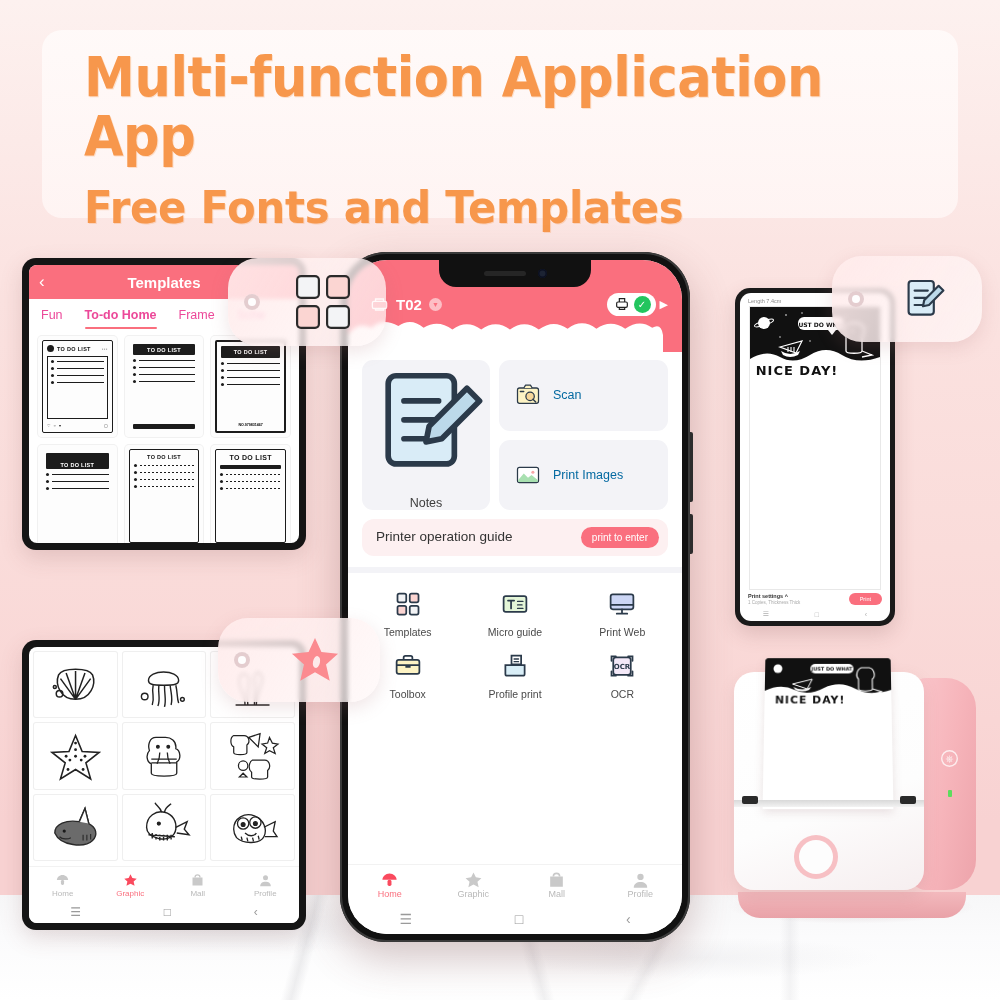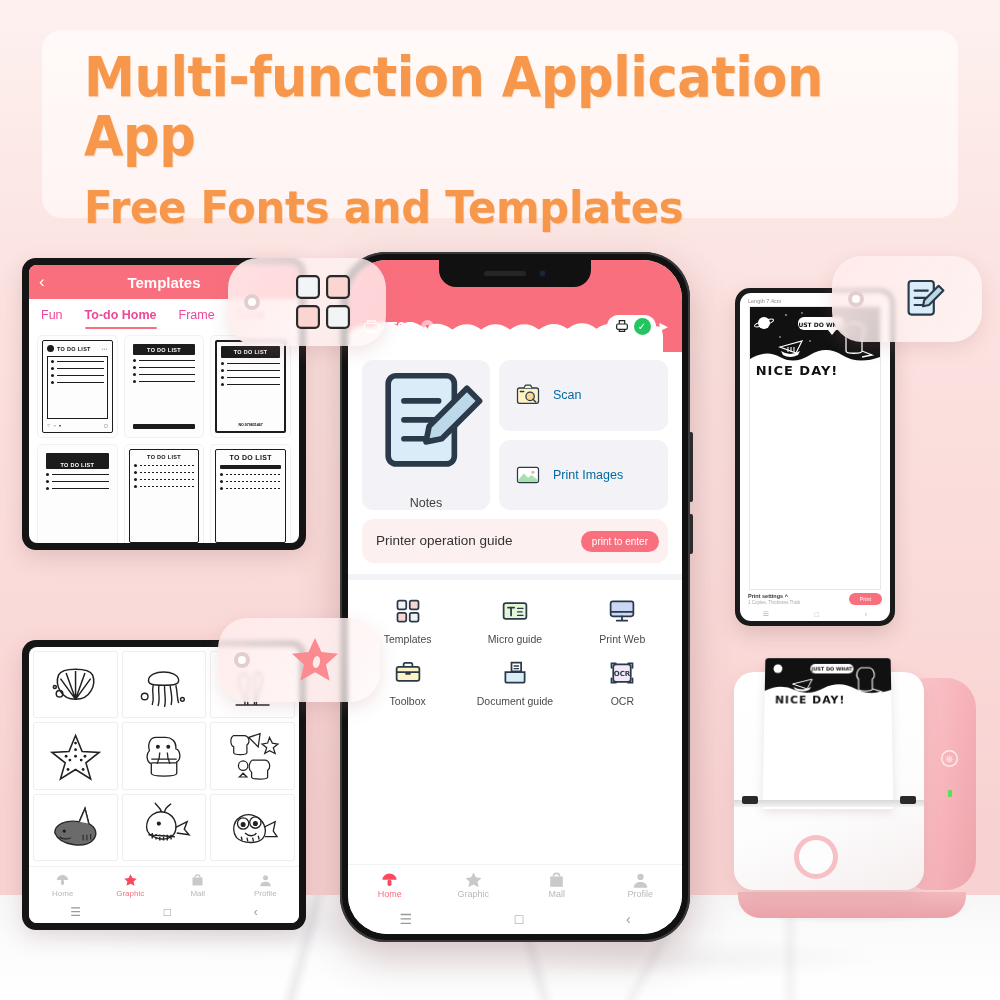--- a/index.html
+++ b/index.html
@@ -126,22 +126,22 @@
   .mp-status .sig i { display:block; width:2px; background:#fff; border-radius:.5px; }
   .mp-status .bat { width:16px; height:8px; border:1.2px solid #fff; border-radius:2px; position:relative; }
   .mp-status .bat:after{ content:""; position:absolute; right:-3px; top:2px; width:1.5px; height:4px; background:#fff; border-radius:0 1px 1px 0;}
   .mp-status .bat i { position:absolute; inset:1px; width:55%; background:#fff; border-radius:1px; display:block;}
 
   .mp-header { position:relative; height:92px; background:#fa6f7e; }
   .mp-header .cloud {
     position:absolute; bottom:-1px; left:0; right:0; height:36px;
   }
   .mp-topbar {
-    position:absolute; top:28px; left:0; right:0; height:32px;
-    display:flex; align-items:center; justify-content:space-between; padding:0 14px; z-index:5;margin-top:22px;
+    position:absolute; top:28px; left:8px; right:0; height:32px;
+    display:flex; align-items:center; justify-content:space-between; padding:0 14px; z-index:5;
   }
   .mp-dev { display:flex; align-items:center; gap:7px; color:#fff; font-size:15px; font-weight:700; }
   .mp-dev .pic { width:19px; height:19px; opacity:.85; }
   .mp-dev .chev { width:13px; height:13px; border-radius:50%; background:rgba(255,255,255,.55);
                   display:flex; align-items:center; justify-content:center; font-size:7px; color:#fa6f7e; }
   .mp-conn { display:flex; align-items:center; gap:4px; background:#fff; border-radius:14px; padding:3px 5px 3px 7px; }
   .mp-conn .prn { width:16px; height:16px; }
   .mp-conn .ok { width:17px; height:17px; border-radius:50%; background:#22c55e;
                  display:flex; align-items:center; justify-content:center; color:#fff; font-size:10px; }
   .mp-arrow { color:#fff; font-size:11px; margin-left:4px; }
@@ -151,21 +151,21 @@
   .mp-notes {
     flex: 0 0 128px; height:150px; background:#f3f3f7; border-radius:11px;
     display:flex; flex-direction:column; align-items:center; justify-content:center; gap:10px;
   }
   .mp-notes .lbl { font-size:12.5px; color:#3e3e3e; }
   .mp-right { flex:1; display:flex; flex-direction:column; gap:9px; }
   .mp-rcard { flex:1; background:#f3f3f7; border-radius:11px; display:flex; align-items:center; gap:11px; padding-left:15px; }
   .mp-rcard .lbl { font-size:12.5px; color:#0369a1; line-height:1.28; }
 
   .mp-guide {
-    margin-top:9px; height:44px; background:#fdf0f1; border-radius:12px;
+    margin-top:9px; height:37px; background:#fdf0f1; border-radius:12px;
     display:flex; align-items:center; justify-content:space-between; padding:0 9px 0 14px;
   }
   .mp-guide .txt { font-size:13.5px; color:#333; line-height:1.25; }
   .mp-guide .btn { background:#fa6f7e; color:#fff; border-radius:13px; padding:4px 11px;
                    font-size:10px; text-align:center; line-height:1.3; }
 
   .mp-sep { height:6px; background:#f3f3f7; margin-top:11px; }
   .mp-grid { display:grid; grid-template-columns:repeat(3,1fr); row-gap:14px; padding:17px 6px 16px; }
   .mp-gi { display:flex; flex-direction:column; align-items:center; gap:8px; }
   .mp-gi .lbl { font-size:10.5px; color:#4a4a4a; }
@@ -650,21 +650,21 @@
           <path d="M13 15h6v3h-6z" fill="#2b3a4a"></path>
         </svg>
         <span class="lbl">Toolbox</span>
       </div>
       <div class="mp-gi">
         <svg viewBox="0 0 32 32" fill="none">
           <path d="M12 4h11v10H12z" fill="#fff" stroke="#2b3a4a" stroke-width="2"></path>
           <path d="M15 8h5M15 11h5" stroke="#2b3a4a" stroke-width="1.6" stroke-linecap="round"></path>
           <path d="M5 15h22v10a2 2 0 01-2 2H7a2 2 0 01-2-2z" fill="#d9eef7" stroke="#2b3a4a" stroke-width="2"></path>
         </svg>
-        <span class="lbl">Document guide</span>
+        <span class="lbl">Profile print</span>
       </div>
       <div class="mp-gi">
         <svg viewBox="0 0 32 32" fill="none">
           <rect x="6" y="6" width="20" height="20" rx="3" fill="#f4e9f8" stroke="#2b3a4a" stroke-width="2"></rect>
           <text x="16" y="19.5" font-size="8" font-weight="700" text-anchor="middle" fill="#2b3a4a" font-family="DejaVu Sans, sans-serif">OCR</text>
           <path d="M4 10V5h5M28 10V5h-5M4 22v5h5M28 22v5h-5" stroke="#2b3a4a" stroke-width="2" stroke-linecap="round"></path>
         </svg>
         <span class="lbl">OCR</span>
       </div>
     </div>

